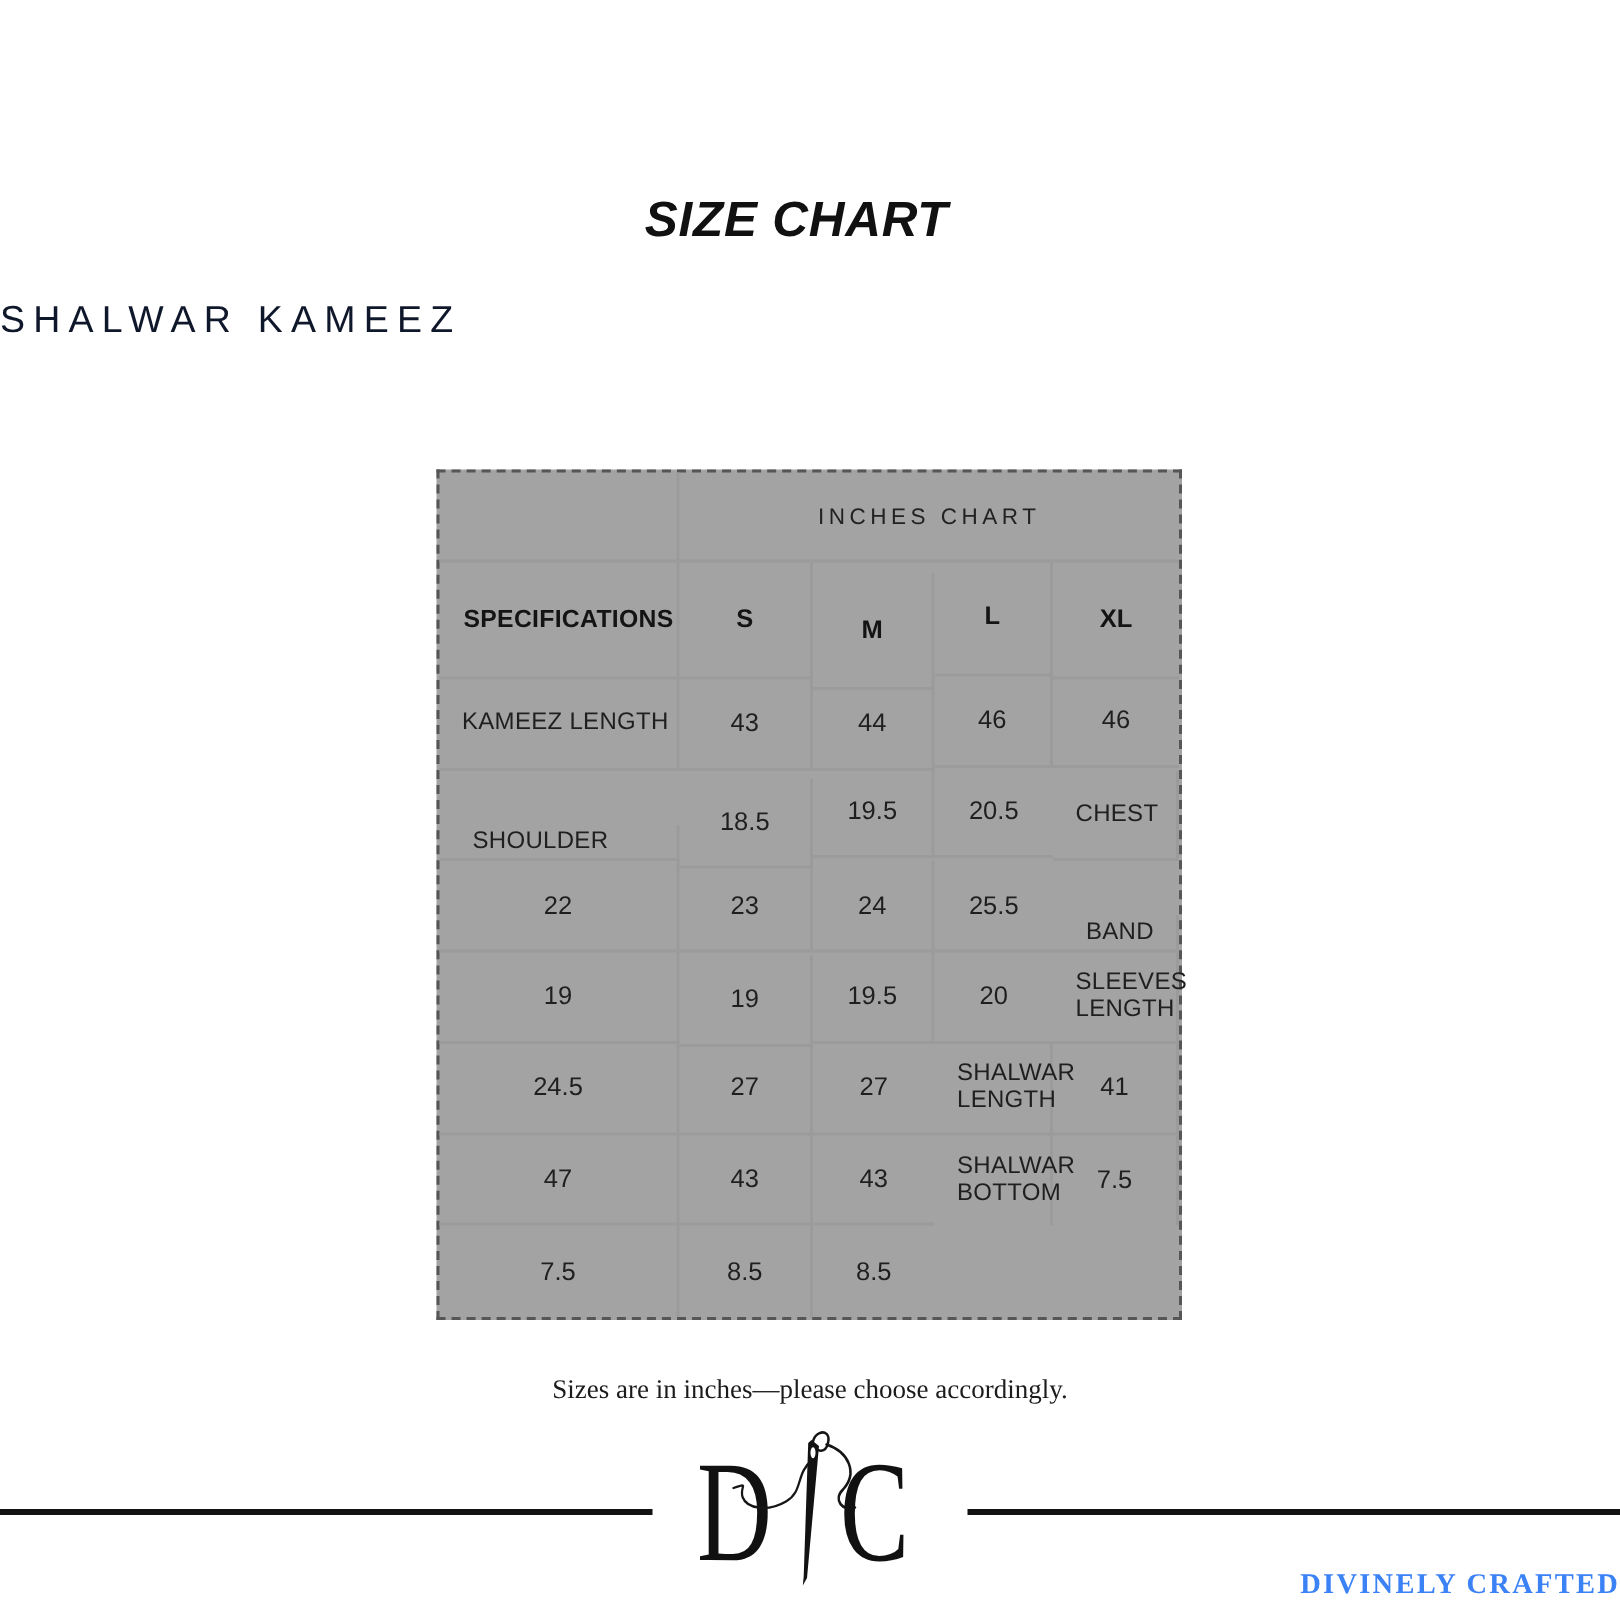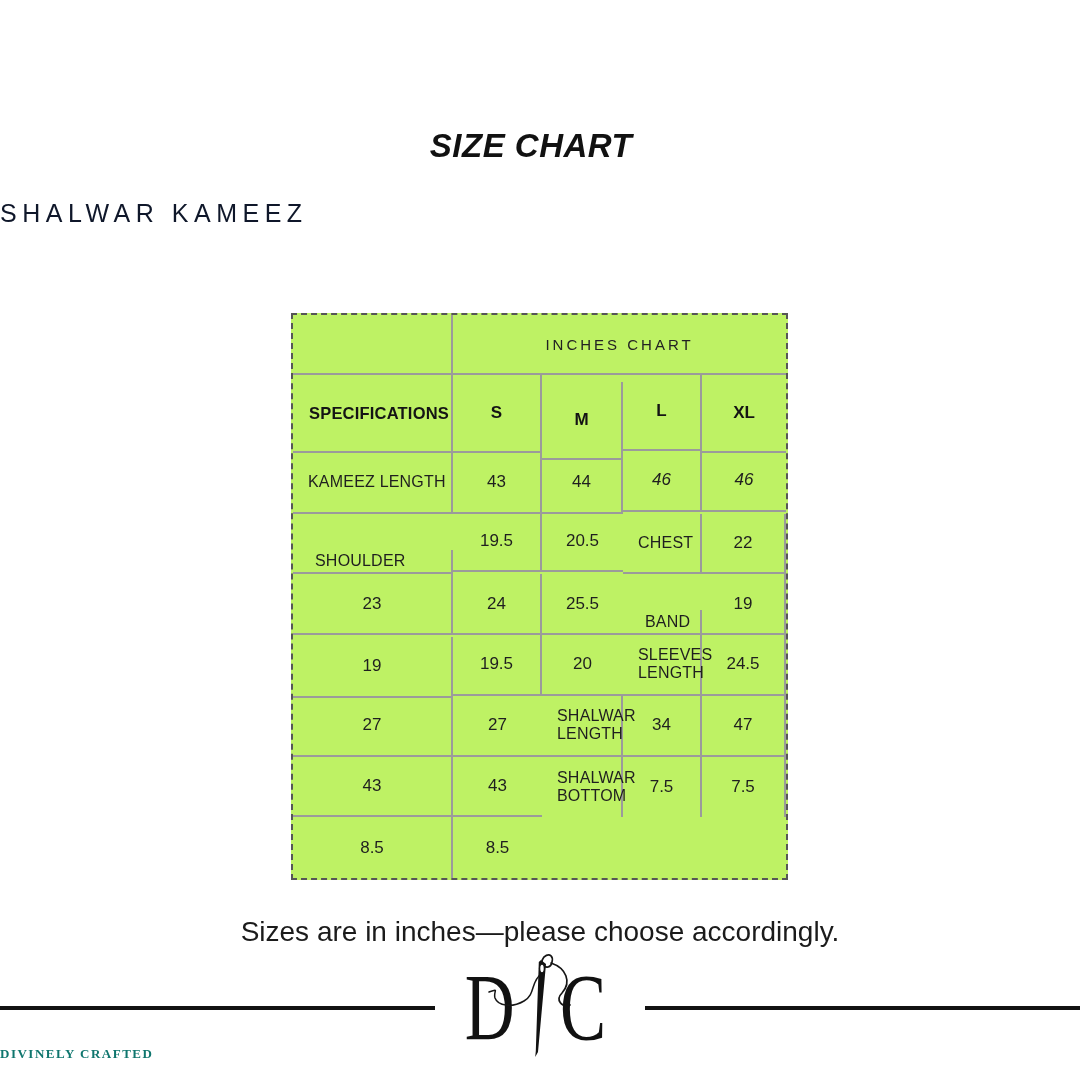--- a/index.html
+++ b/index.html
@@ -32,21 +32,21 @@
     letter-spacing: 5.5px;
     color: #0f172a;
   }
 
   
   .size-table {
     position: absolute;
     left: 291px; top: 313px;
     width: 497px; height: 567px;
     border: 2px dashed #565656;
-    background: #bef264;
+    background: #a3a3a3;
     display: grid;
     grid-template-columns: 160px 89px 81px 79px 84px;
     grid-template-rows: 60px 78px repeat(7, 1fr);
   }
   .cell {
     display: flex;
     align-items: center;
     justify-content: center;
     font-size: 17px;
     color: #1f1f1f;
@@ -75,33 +75,34 @@
 
   .row-label {
     justify-content: flex-start;
     padding-left: 15px;
     font-size: 16px;
     letter-spacing: 0.2px;
   }
   .row-label.indent { padding-left: 22px; margin-top: 36px; }
 
   
-  .val.r0.c2, .val.r0.c3 { transform: translateY(-2px); font-style: italic; }
+  .val.r0.c2, .val.r0.c3 { transform: translateY(-2px); }
   .val.r1.c1 { transform: translateY(5px); }
   .val.r1.c2, .val.r1.c3 { transform: translateY(-2px); }
   .val.r3.c1 { transform: translateY(2px); }
   .val.r4.c1 { transform: translateY(4px); }
 
   
   .footer-note {
     position: absolute;
     top: 916px; left: 0; right: 0;
     text-align: center;
-    font-size: 28px;
+    font-size: 18px;
     color: #1b1b1b;
+    font-family: Liberation Serif, serif;
   }
 
   
   .logo-row {
     position: absolute;
     top: 968px; left: 0; right: 0;
     height: 80px;
     display: flex;
     align-items: center;
   }
@@ -133,26 +134,26 @@
     position: relative;
   }
   .needle-svg {
     position: absolute;
     left: -3px; top: -12px;
     overflow: visible;
   }
   .logo-wordmark {
     position: absolute;
     top: 1046px; left: 0; right: 0;
-    text-align: left;
+    text-align: right;
     font-family: "Liberation Serif", "DejaVu Serif", serif;
-    font-size: 13px;
+    font-size: 19px;
     font-weight: 600;
     letter-spacing: 1.5px;
-    color: #0f766e;
+    color: #3b82f6;
   }
 </style>
 </head>
 <body>
 
 <div class="page-title">SIZE CHART</div>
 <div class="page-subtitle">SHALWAR KAMEEZ</div>
 
 <div class="size-table" id="size-table">
   <div class="cell br bb"></div>
@@ -161,38 +162,39 @@
 <div class="cell bb size-head c0 br">S</div>
     <div class="cell bb size-head c1 br">M</div>
     <div class="cell bb size-head c2 br">L</div>
     <div class="cell bb size-head c3">XL</div>
     <div class="cell br row-label bb">KAMEEZ LENGTH</div>
     <div class="cell val r0 c0 br bb">43</div>
     <div class="cell val r0 c1 br bb">44</div>
     <div class="cell val r0 c2 br bb">46</div>
     <div class="cell val r0 c3 bb">46</div>
     <div class="cell br row-label indent bb">SHOULDER</div>
+    <div class="cell val r1 c1 br bb">18.5</div>
     <div class="cell val r1 c2 br bb">19.5</div>
     <div class="cell val r1 c3 bb">20.5</div>
     <div class="cell br row-label bb">CHEST</div>
     <div class="cell val r2 c0 br bb">22</div>
     <div class="cell val r2 c1 br bb">23</div>
     <div class="cell val r2 c2 br bb">24</div>
     <div class="cell val r2 c3 bb">25.5</div>
     <div class="cell br row-label indent bb">BAND</div>
     <div class="cell val r3 c0 br bb">19</div>
     <div class="cell val r3 c1 br bb">19</div>
     <div class="cell val r3 c2 br bb">19.5</div>
     <div class="cell val r3 c3 bb">20</div>
     <div class="cell br row-label bb">SLEEVES LENGTH</div>
     <div class="cell val r4 c0 br bb">24.5</div>
     <div class="cell val r4 c2 br bb">27</div>
     <div class="cell val r4 c3 bb">27</div>
     <div class="cell br row-label bb">SHALWAR LENGTH</div>
-    <div class="cell val r5 c0 br bb">34</div>
+    <div class="cell val r5 c0 br bb">41</div>
     <div class="cell val r5 c1 br bb">47</div>
     <div class="cell val r5 c2 br bb">43</div>
     <div class="cell val r5 c3 bb">43</div>
     <div class="cell br row-label">SHALWAR BOTTOM</div>
     <div class="cell val r6 c0 br">7.5</div>
     <div class="cell val r6 c1 br">7.5</div>
     <div class="cell val r6 c2 br">8.5</div>
     <div class="cell val r6 c3">8.5</div>
   </div>
 

